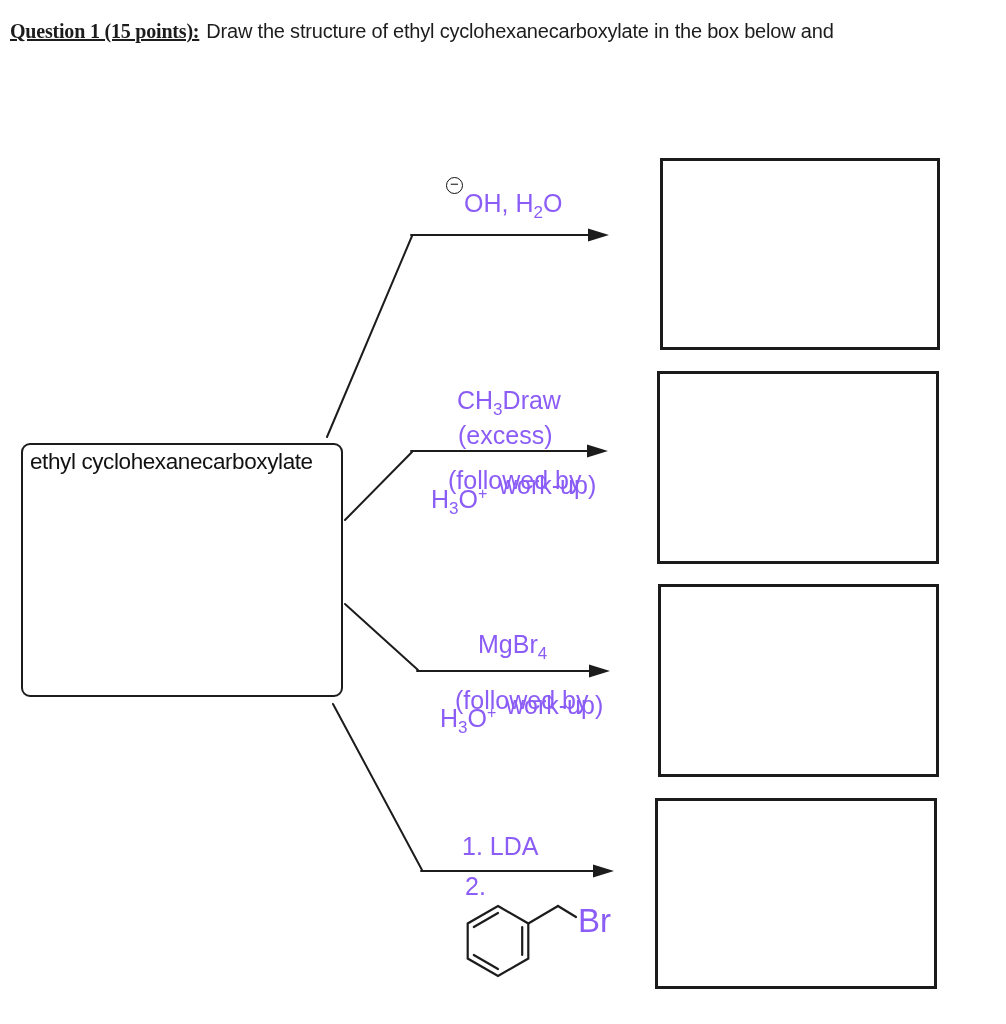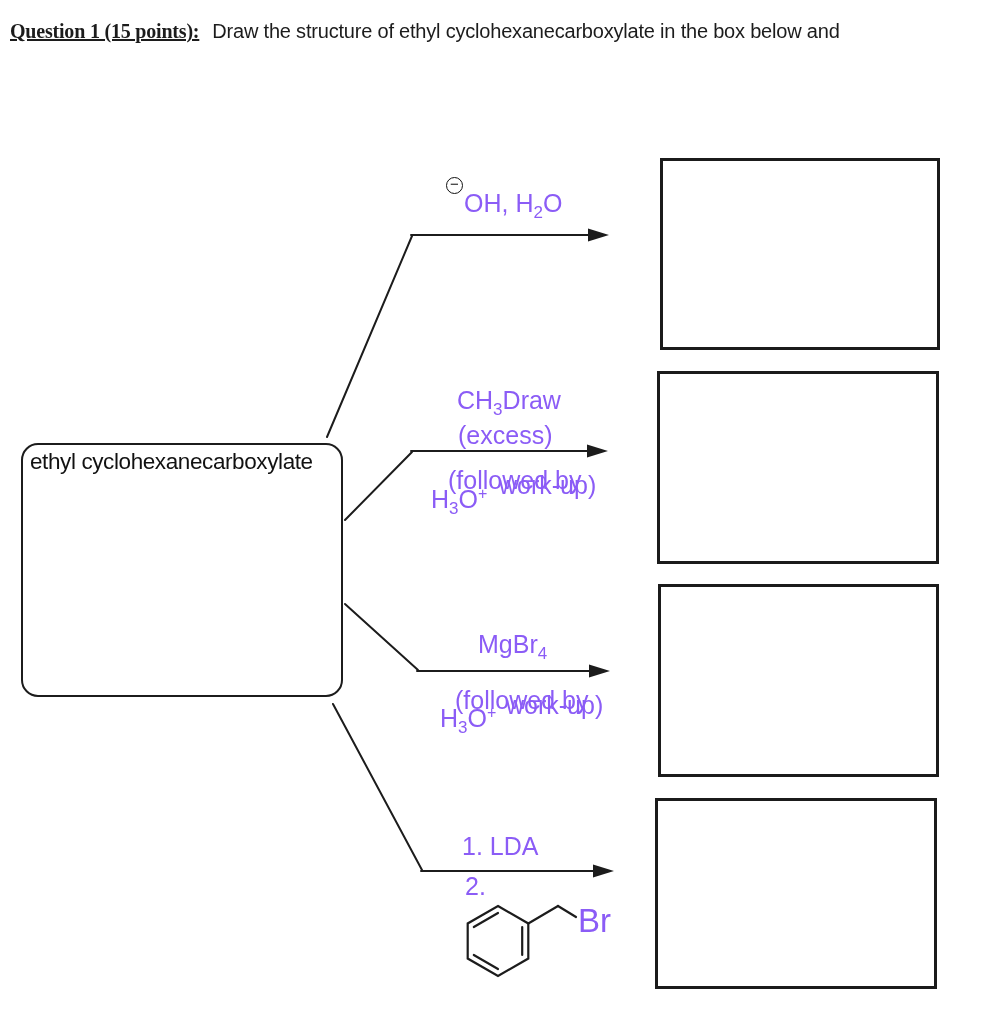--- a/index.html
+++ b/index.html
@@ -4,24 +4,24 @@
 <style>
   html,body { margin:0; padding:0; background:#ffffff; }
   #canvas {
     position:relative; width:1006px; height:1024px; background:#ffffff;
     font-family:"Liberation Sans", sans-serif; color:#1a1a1a; overflow:hidden;
   }
   
   .header-line { position:absolute; left:10px; white-space:nowrap;
     font-size:20px; letter-spacing:-0.2px; color:#1c1c1c; }
   .q-bold { font-weight:bold; text-decoration:underline; text-decoration-thickness:2px;font-family:Liberation Serif, serif; }
-  .q-rest { margin-left:13px; }
+  .q-rest { margin-left:7px; }
   
   .substrate-box { position:absolute; left:21px; top:443px; width:322px; height:254px;
-    border:2.5px solid #1c1c1c; border-radius:17px; box-sizing:border-box; background:#fff; }
+    border:2.5px solid #1c1c1c; border-radius:9px; box-sizing:border-box; background:#fff; }
   .substrate-label { position:absolute; left:7px; top:4px; font-size:22.5px;
     letter-spacing:-0.4px; white-space:nowrap; color:#111; }
   
   #diagram-svg { position:absolute; left:0; top:0; width:1006px; height:1024px; }
   
   .chem { position:absolute; font-size:25px; color:#8b5cf6; white-space:nowrap; line-height:1.1; }
   .chem sub { font-size:17px; vertical-align:-6px; line-height:0; }
   .chem sup { font-size:16px; vertical-align:9px; line-height:0; }
   .charge-circle { position:absolute; left:446px; top:177px; width:15px; height:15px;
     border:1.6px solid #111; border-radius:50%; text-align:center; }

